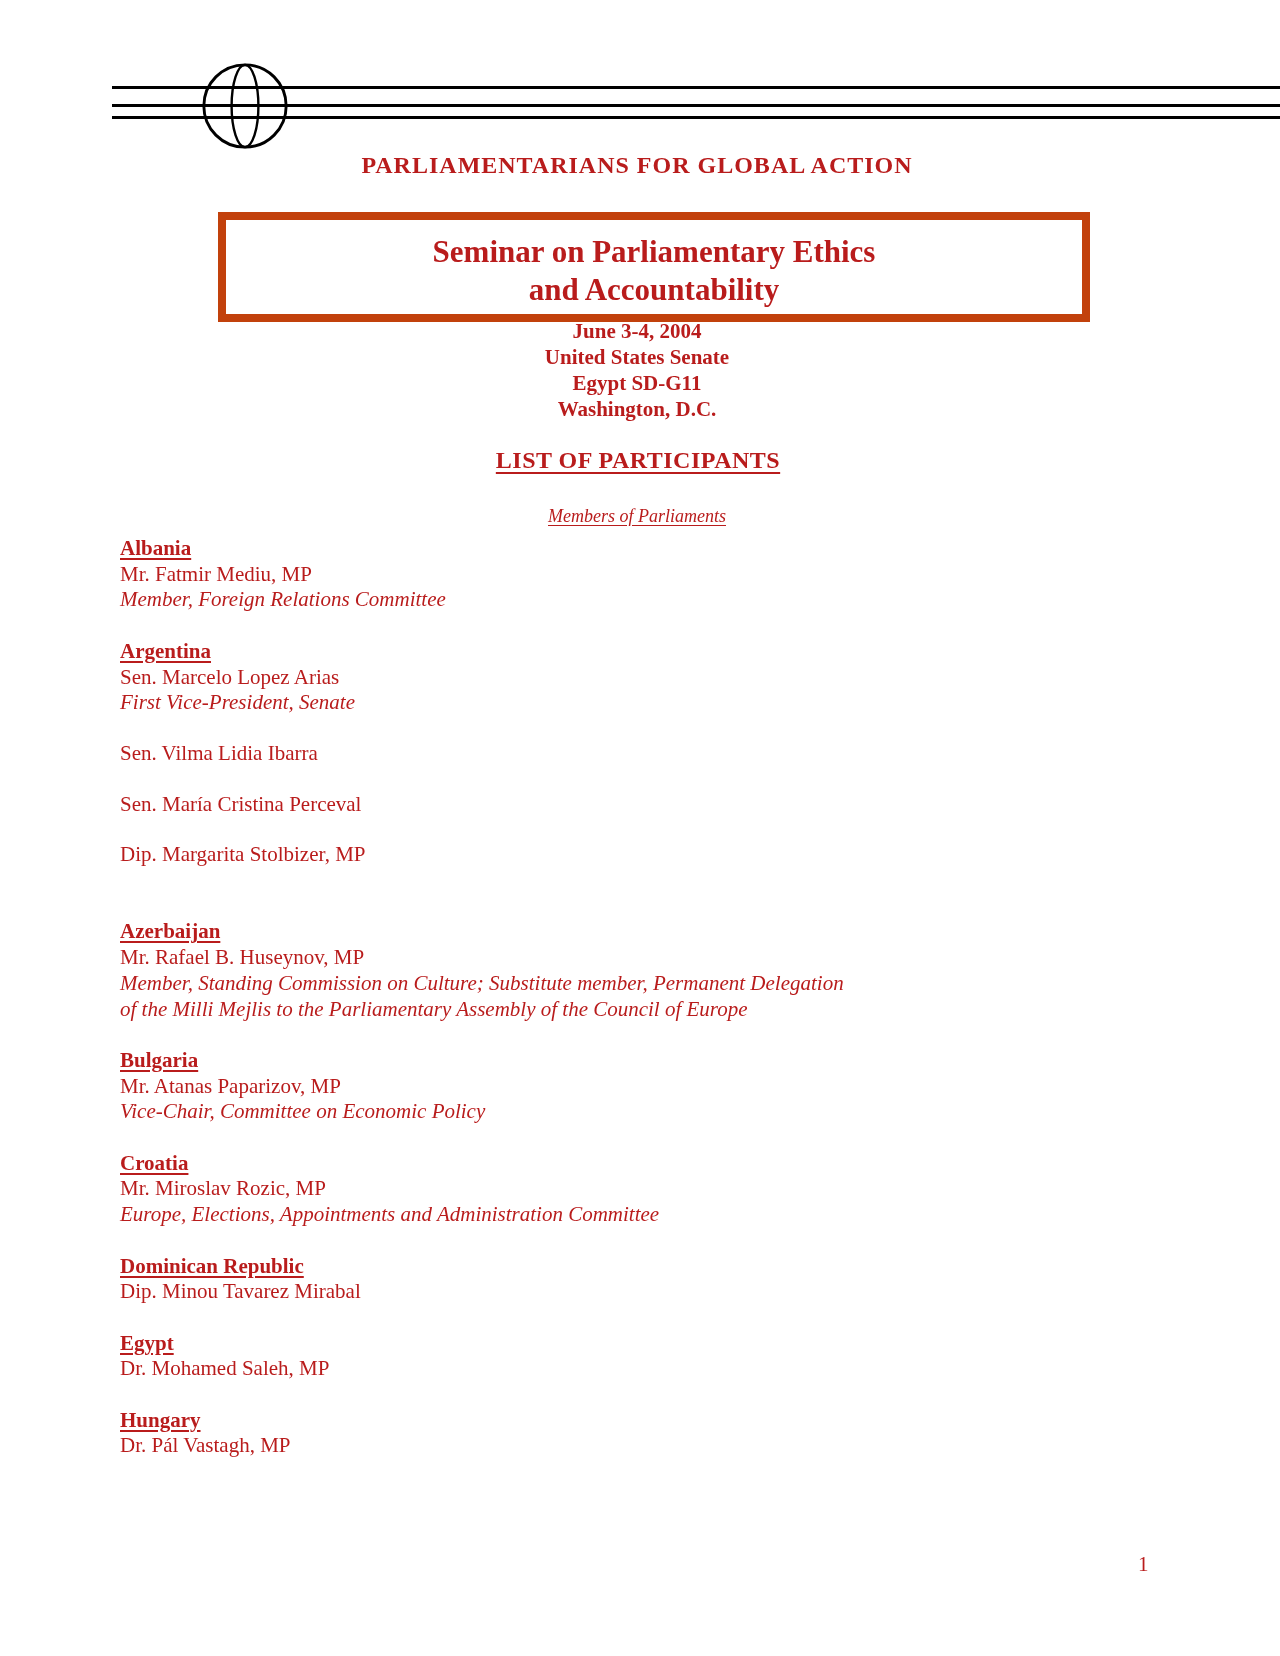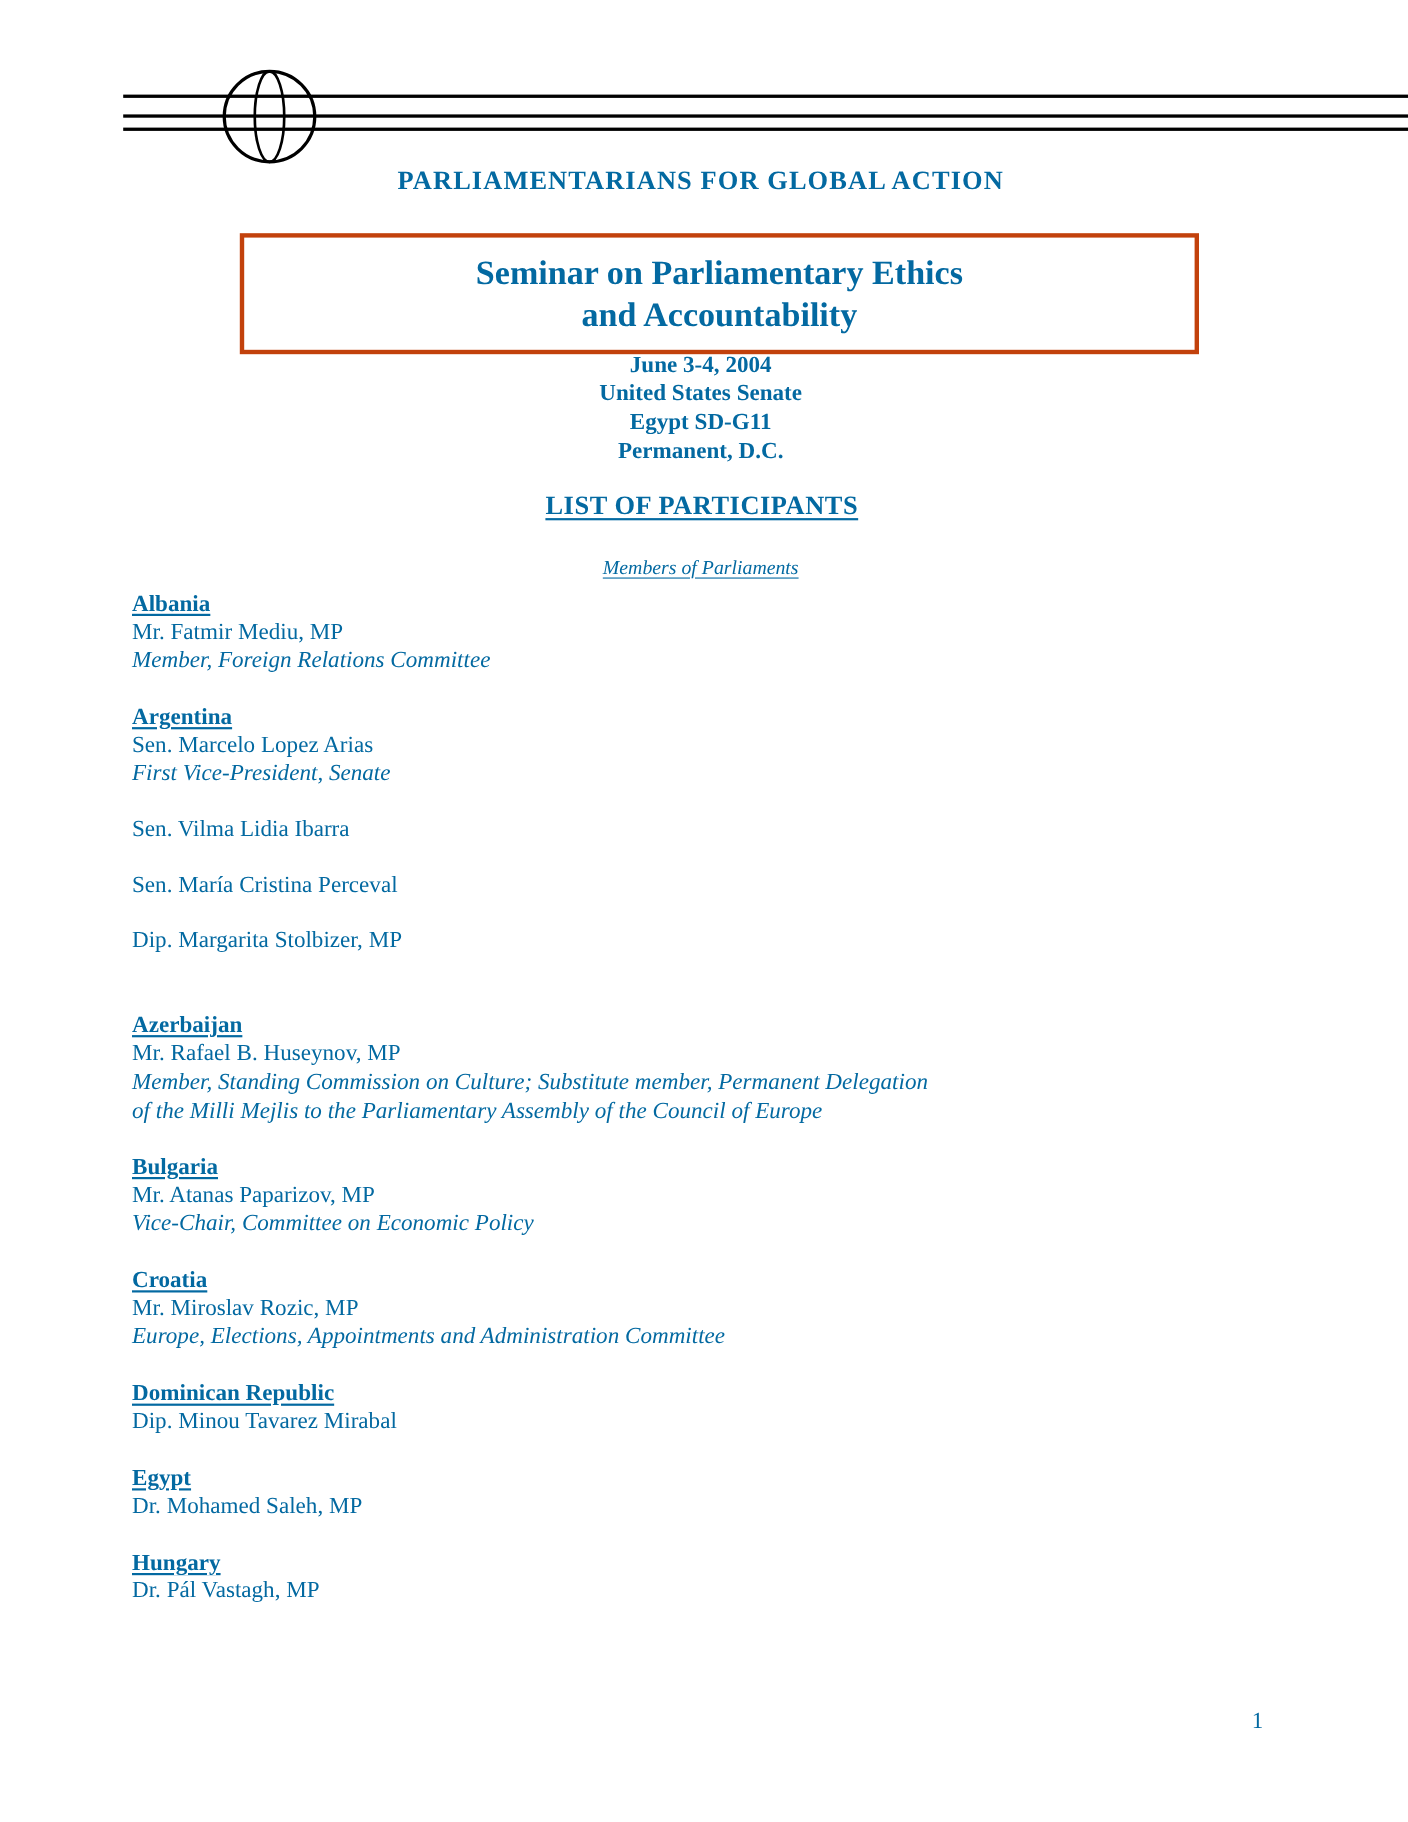--- a/index.html
+++ b/index.html
@@ -2,21 +2,21 @@
 <html><head>
 <meta charset="utf-8">
 <style>
   * { margin: 0; padding: 0; box-sizing: border-box; }
   html, body { background: #ffffff; }
   .page {
     position: relative;
     width: 1280px;
     height: 1656px;
     background: #ffffff;
-    color: #0369a1;
+    color: #b91c1c;
     font-family: "Liberation Serif", "DejaVu Serif", serif;
     overflow: hidden;
   }
 
   
   .rule {
     position: absolute;
     left: 112px;
     right: 0;
     height: 3px;
@@ -43,21 +43,21 @@
     font-weight: bold;
     letter-spacing: 1px;
   }
 
   .title-box {
     position: absolute;
     left: 218px;
     top: 212px;
     width: 872px;
     height: 110px;
-    border: 4px solid #c2410c;
+    border: 8px solid #c2410c;
     text-align: center;
     font-size: 31px;
     font-weight: bold;
     line-height: 38px;
     padding-top: 13px;
   }
 
   .event-details {
     position: absolute;
     top: 318px;
@@ -143,21 +143,21 @@
 
   <div class="title-box">
     <div>Seminar on Parliamentary Ethics</div>
     <div>and Accountability</div>
   </div>
 
   <div class="event-details">
     <div>June 3-4, 2004</div>
     <div>United States Senate</div>
     <div>Egypt SD-G11</div>
-    <div>Permanent, D.C.</div>
+    <div>Washington, D.C.</div>
   </div>
 
   <h2 class="list-heading">LIST OF PARTICIPANTS</h2>
 
   <h3 class="group-heading">Members of Parliaments</h3>
 
   <div class="participants" id="participants">
   <section class="country">
     <h4 class="country-name">Albania</h4>
   <div class="entry">

